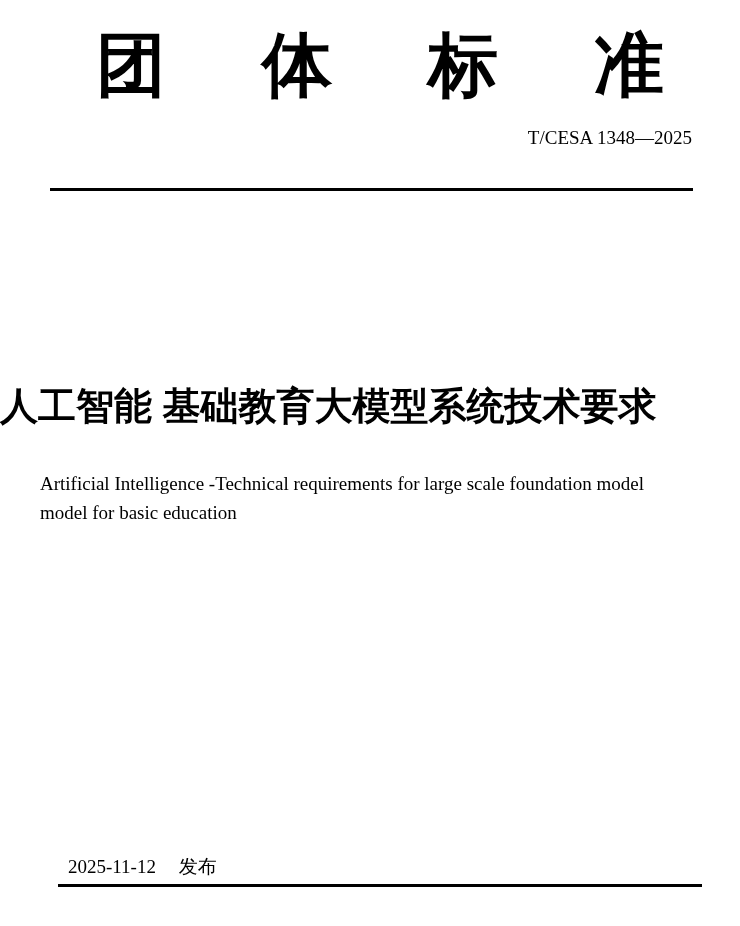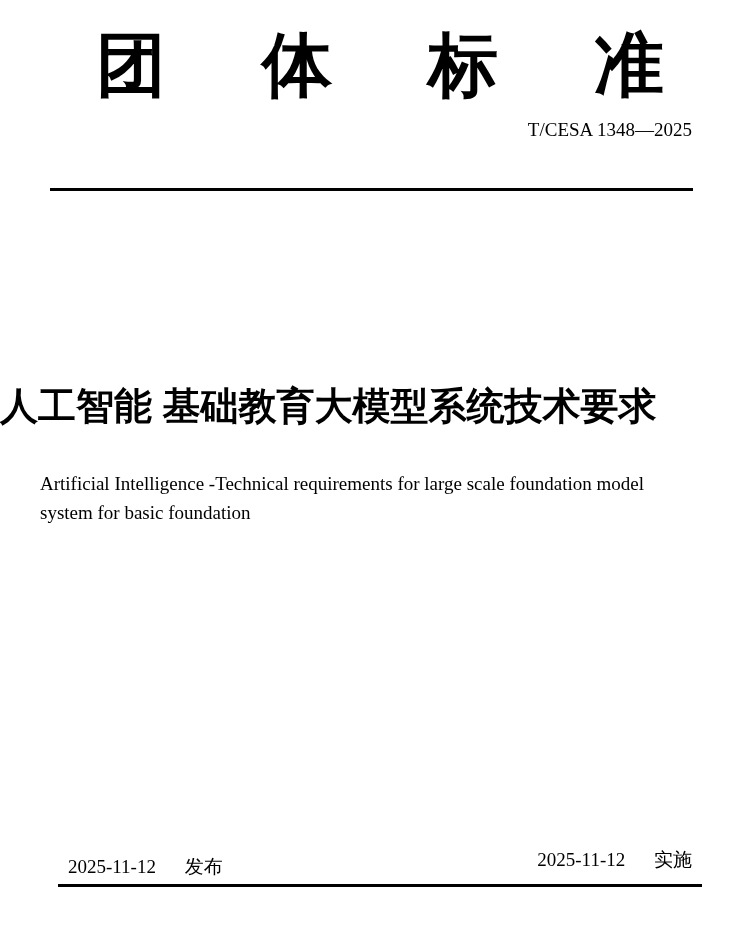--- a/index.html
+++ b/index.html
@@ -24,21 +24,21 @@
     font-family: "Liberation Sans", "DejaVu Sans", sans-serif;
     font-weight: bold;
     font-size: 70px;
     line-height: 1.0;
     letter-spacing: 0;
     white-space: nowrap;
   }
   
   .std-code {
     position: absolute;
-    top: 120px;
+    top: 128px;
     right: 48px;
     font-family: "Liberation Serif", "DejaVu Serif", serif;
     font-size: 19px;
     line-height: 20px;
   }
   
   .rule-top {
     position: absolute;
     top: 188px;
     left: 50px;
@@ -93,21 +93,21 @@
     right: 48px;
     font-size: 19px;
     line-height: 22px;
     white-space: nowrap;
   }
   .date-num {
     font-family: Liberation Serif, serif;
   }
   .date-label {
     font-family: Liberation Mono, monospace;
-    margin-left: 24px;
+    margin-left: 18px;
   }
 </style>
 </head>
 <body>
 
 <div class="page">
 
   <div class="header-title">
     <span>团</span>
     <span>体</span>
@@ -116,28 +116,24 @@
   </div>
 
   <div class="std-code">T/CESA 1348—2025</div>
 
   <div class="rule-top"></div>
 
   <div class="title-zh">人工智能 基础教育大模型系统技术要求</div>
 
   <div class="title-en">
     <div>Artificial Intelligence -Technical requirements for large scale foundation model</div>
-    <div>system for basic foundation</div>
+    <div>model for basic education</div>
   </div>
 
   <div class="footer-release">
     <span class="date-num">2025-11-12</span>
     <span class="date-label">发布</span>
   </div>
 
-  <div class="footer-implement">
-    <span class="date-num">2025-11-12</span>
-    <span class="date-label">实施</span>
-  </div>
 
   <div class="rule-bottom"></div>
 
 </div>
 
 </body></html>

